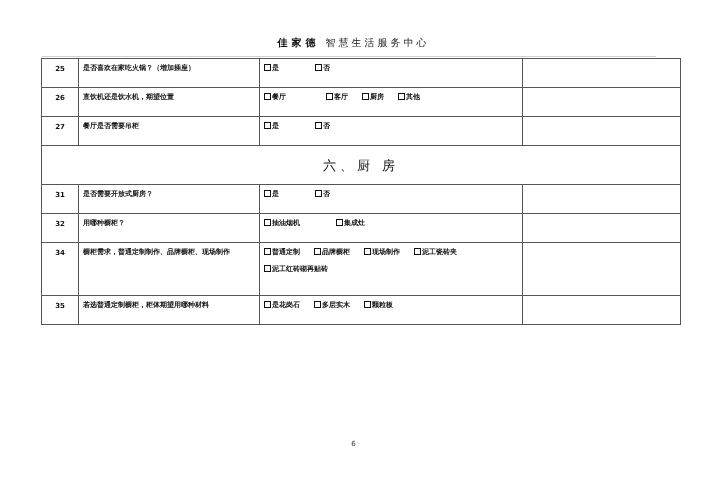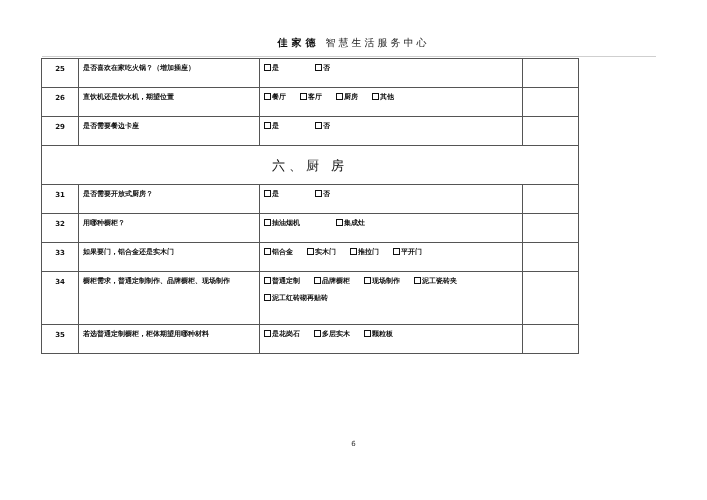--- a/index.html
+++ b/index.html
@@ -4,21 +4,21 @@
 <style>
   html, body { margin:0; padding:0; background:#ffffff; }
   body { width:707px; height:500px; position:relative; overflow:hidden;
          font-family:"DejaVu Sans", sans-serif; color:#111; }
   .page-header { position:absolute; top:36px; left:0; width:707px; text-align:center;
                  font-size:10px; letter-spacing:3px; }
   .page-header .brand { font-weight:bold; letter-spacing:4px; }
   .page-header .rest { font-family:"DejaVu Serif", serif; color:#222; }
   .header-rule { position:absolute; top:56px; left:42px; width:614px; height:0;
                  border-top:1px solid #cfcfcf; }
-  table.survey { position:absolute; top:58px; left:41px; width:538px;
+  table.survey { position:absolute; top:58px; left:41px; width:640px;
                  border-collapse:collapse; table-layout:fixed; }
   table.survey td { border:1px solid #555; vertical-align:top; padding:0;
                     font-size:7px; font-weight:bold; line-height:9px; }
   td.num { width:37px; text-align:center; padding-top:6px !important; font-weight:bold; }
   td.q { width:181px; padding:5px 4px 0 4px !important; }
   td.opts { width:263px; padding:5px 4px 0 4px !important; }
   td.notes { width:auto; }
   tr.r1 td { height:29px; box-sizing:border-box; }
   tr.r2 td { height:53px; box-sizing:border-box; }
   tr.section td { height:38px; text-align:center; vertical-align:middle;
@@ -48,27 +48,27 @@
         <td class="q">是否喜欢在家吃火锅？（增加插座）</td>
         <td class="opts">
           <div class="optline"><span class="opt" style="margin-right: 36px;"><span class="box"></span><span>是</span></span><span class="opt"><span class="box"></span><span>否</span></span></div>
         </td>
         <td class="notes"></td>
       </tr>
       <tr class="r1">
         <td class="num">26</td>
         <td class="q">直饮机还是饮水机，期望位置</td>
         <td class="opts">
-          <div class="optline"><span class="opt" style="margin-right: 14px;"><span class="box"></span><span>餐厅</span></span><span class="opt"><span class="box"></span><span>客厅</span></span><span class="opt"><span class="box"></span><span>厨房</span></span><span class="opt"><span class="box"></span><span>其他</span></span></div>
+          <div class="optline"><span class="opt" style="margin-right: 40px;"><span class="box"></span><span>餐厅</span></span><span class="opt"><span class="box"></span><span>客厅</span></span><span class="opt"><span class="box"></span><span>厨房</span></span><span class="opt"><span class="box"></span><span>其他</span></span></div>
         </td>
         <td class="notes"></td>
       </tr>
       <tr class="r1">
-        <td class="num">29</td>
-        <td class="q">是否需要餐边卡座</td>
+        <td class="num">27</td>
+        <td class="q">餐厅是否需要吊柜</td>
         <td class="opts">
           <div class="optline"><span class="opt" style="margin-right: 36px;"><span class="box"></span><span>是</span></span><span class="opt"><span class="box"></span><span>否</span></span></div>
         </td>
         <td class="notes"></td>
       </tr>
       <tr class="section">
         <td colspan="4">六、厨 房</td>
       </tr>
       <tr class="r1">
         <td class="num">31</td>
@@ -76,28 +76,20 @@
         <td class="opts">
           <div class="optline"><span class="opt" style="margin-right: 36px;"><span class="box"></span><span>是</span></span><span class="opt"><span class="box"></span><span>否</span></span></div>
         </td>
         <td class="notes"></td>
       </tr>
       <tr class="r1">
         <td class="num">32</td>
         <td class="q">用哪种橱柜？</td>
         <td class="opts">
           <div class="optline"><span class="opt" style="margin-right: 36px; font-family: Liberation Serif, serif;"><span class="box"></span><span>抽油烟机</span></span><span class="opt"><span class="box"></span><span>集成灶</span></span></div>
-        </td>
-        <td class="notes"></td>
-      </tr>
-      <tr class="r1">
-        <td class="num">33</td>
-        <td class="q">如果要门，铝合金还是实木门</td>
-        <td class="opts">
-          <div class="optline"><span class="opt"><span class="box"></span><span>铝合金</span></span><span class="opt"><span class="box"></span><span>实木门</span></span><span class="opt"><span class="box"></span><span>推拉门</span></span><span class="opt"><span class="box"></span><span>平开门</span></span></div>
         </td>
         <td class="notes"></td>
       </tr>
       <tr class="r2">
         <td class="num">34</td>
         <td class="q">橱柜需求，普通定制制作、品牌橱柜、现场制作</td>
         <td class="opts">
           <div class="optline"><span class="opt"><span class="box"></span><span>普通定制</span></span><span class="opt"><span class="box"></span><span>品牌橱柜</span></span><span class="opt"><span class="box"></span><span>现场制作</span></span><span class="opt"><span class="box"></span><span>泥工瓷砖夹</span></span></div>
           <div class="optline"><span class="opt"><span class="box"></span><span>泥工红砖砌再贴砖</span></span></div>
         </td>

